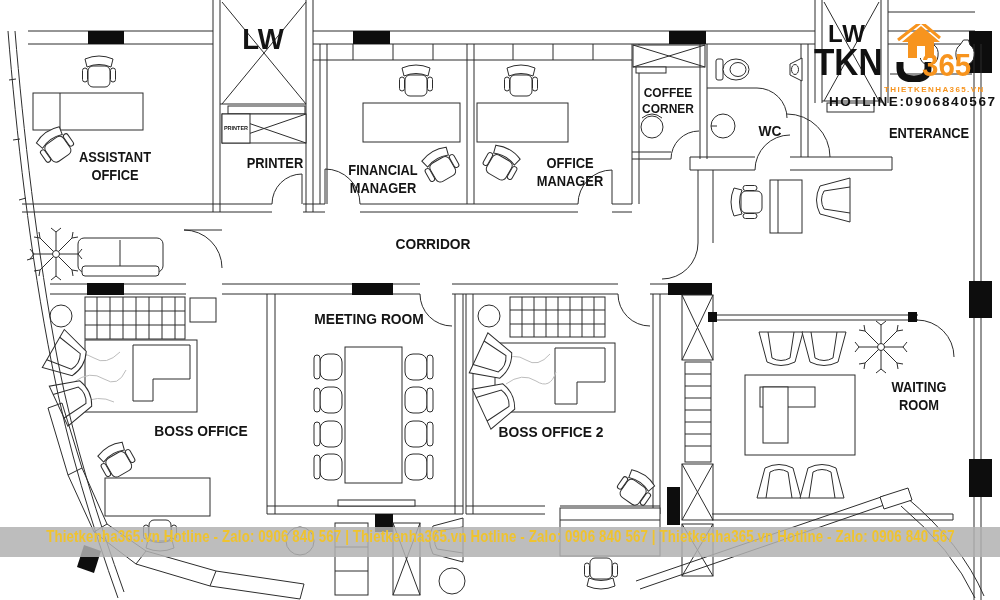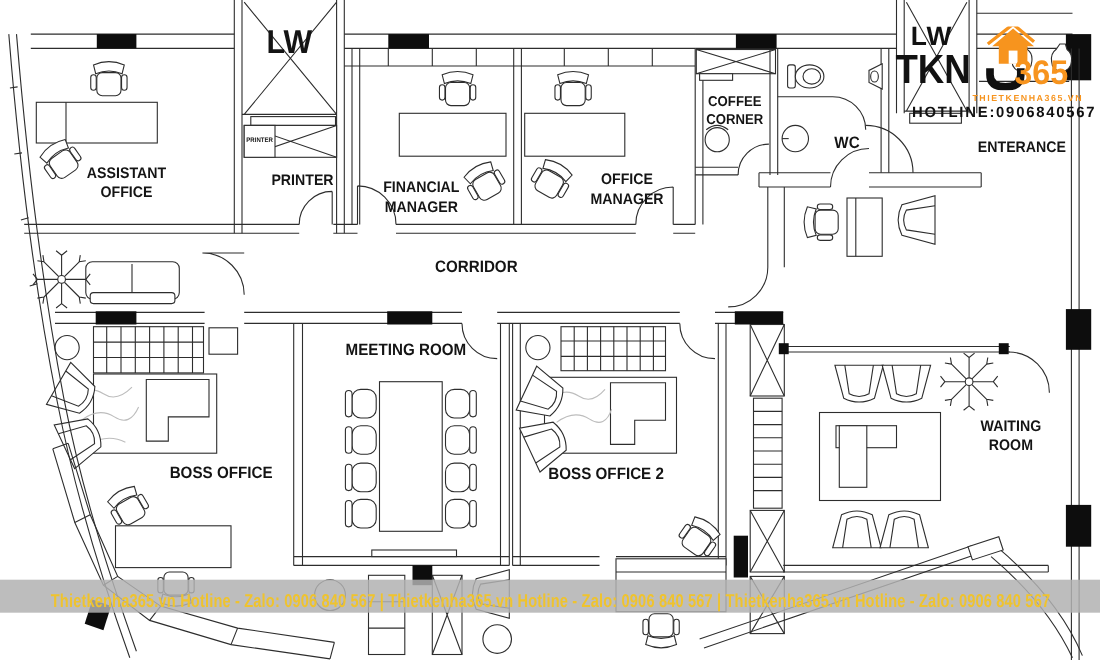--- a/index.html
+++ b/index.html
@@ -17,21 +17,21 @@
   .wm{position:absolute;left:812px;top:20px;width:180px;height:95px;}
   .wm *{position:absolute;font-weight:800;color:#111;}
   .wm-lw{left:16px;top:0;font-size:24px;letter-spacing:1px;}
   .wm-tkn{left:2px;top:22px;font-size:37px;letter-spacing:0px;transform:scaleX(.9);transform-origin:left;}
   .wm-365{left:110px;top:28px;font-size:31px;color:#F7941E;transform:scaleX(.95);transform-origin:left;}
   .wm-site{left:72px;top:65px;font-size:8px;color:#F7941E;letter-spacing:1.4px;}
   .wm-hotline{left:17px;top:74px;font-size:13.5px;letter-spacing:1.6px;white-space:nowrap;}
   .wm-house{left:84px;top:4px;width:46px;height:58px;}
   
   .footer-band{position:absolute;left:0;top:527px;width:1000px;height:30px;
-       background:rgba(178,178,178,0.85);display:flex;align-items:flex-end;justify-content:center;overflow:hidden;}
+       background:rgba(178,178,178,0.85);display:flex;align-items:flex-start;justify-content:center;overflow:hidden;}
   .footer-text{font-size:17px;font-weight:700;color:#EFC32E;white-space:nowrap;
        transform:scaleX(.78);letter-spacing:.2px;}
 </style>
 </head>
 <body>
 
 <div id="stage">
 
 <svg width="1000" height="600" viewBox="0 0 1000 600">
   <defs>

